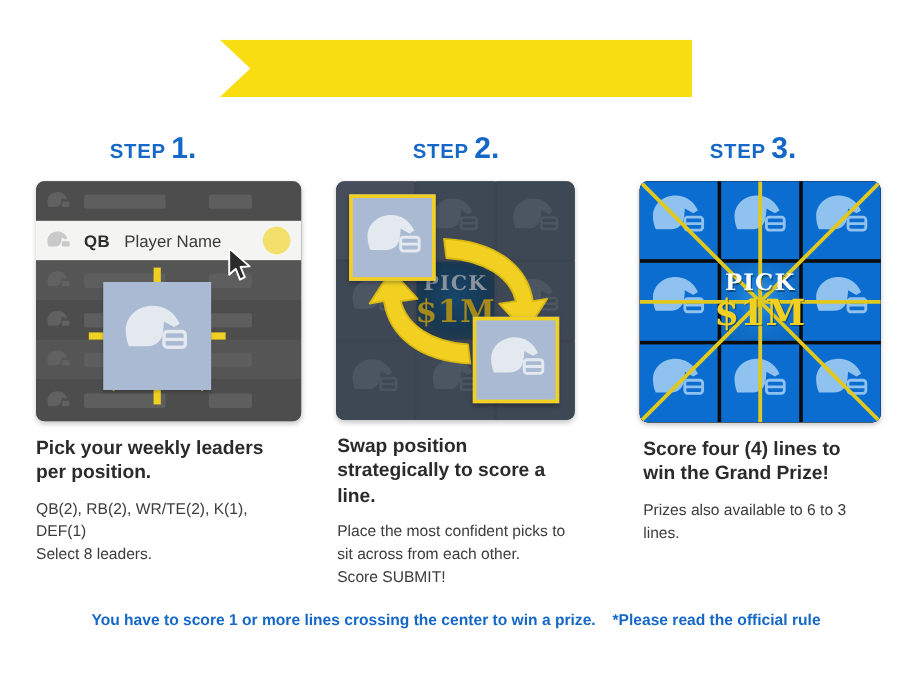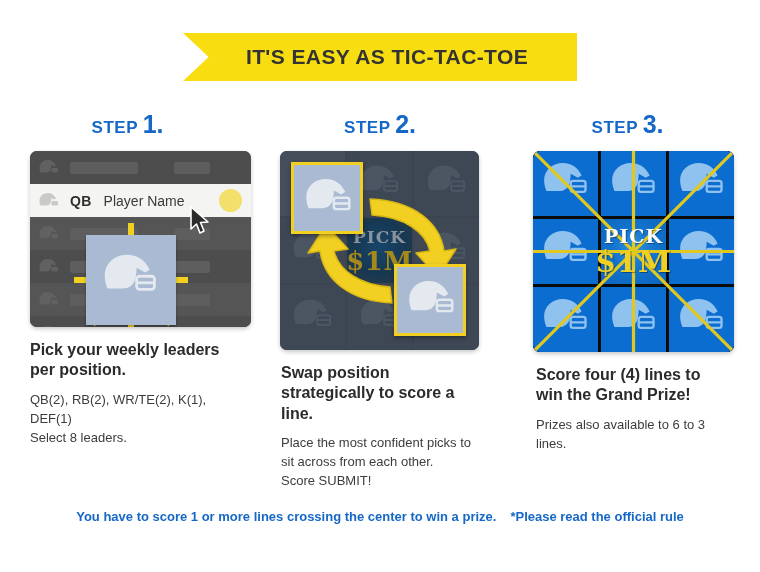--- a/index.html
+++ b/index.html
@@ -113,21 +113,21 @@
 
   
   .illus {
     position: relative;
     width: 198px;
     height: 198px;
     border-radius: 7px;
     overflow: hidden;
     box-shadow: 0 2px 4px rgba(0,0,0,0.22);
   }
-  .col-1 .illus { width: 198px; height: 176px; padding-left: 23px; }
+  .col-1 .illus { width: 198px; height: 200px; padding-left: 23px; }
   .col-2 .illus { width: 199px; height: 199px; }
   .col-3 .illus { width: 201px; height: 201px; }
 
   
   .s1 { background: #4D4D4D; }
   .s1-row {
     position: absolute;
     left: 0; right: 0;
     height: 33px;
     display: flex;
@@ -319,21 +319,20 @@
 <body>
 
 <div class="page">
 
   <div class="banner-wrap">
     <div class="banner">
       <div class="ribbon-tail left"></div>
       <div class="ribbon-tail right"></div>
       <div class="banner-shadow-l"></div>
       <div class="banner-shadow-r"></div>
-      <div class="banner-text">IT'S EASY AS TIC-TAC-TOE</div>
     </div>
   </div>
 
   <div class="cols">
 
     <div class="col col-1">
       <div class="step-label">
         <span class="step-word">STEP</span>
         <span class="step-num">1.</span>
       </div>

